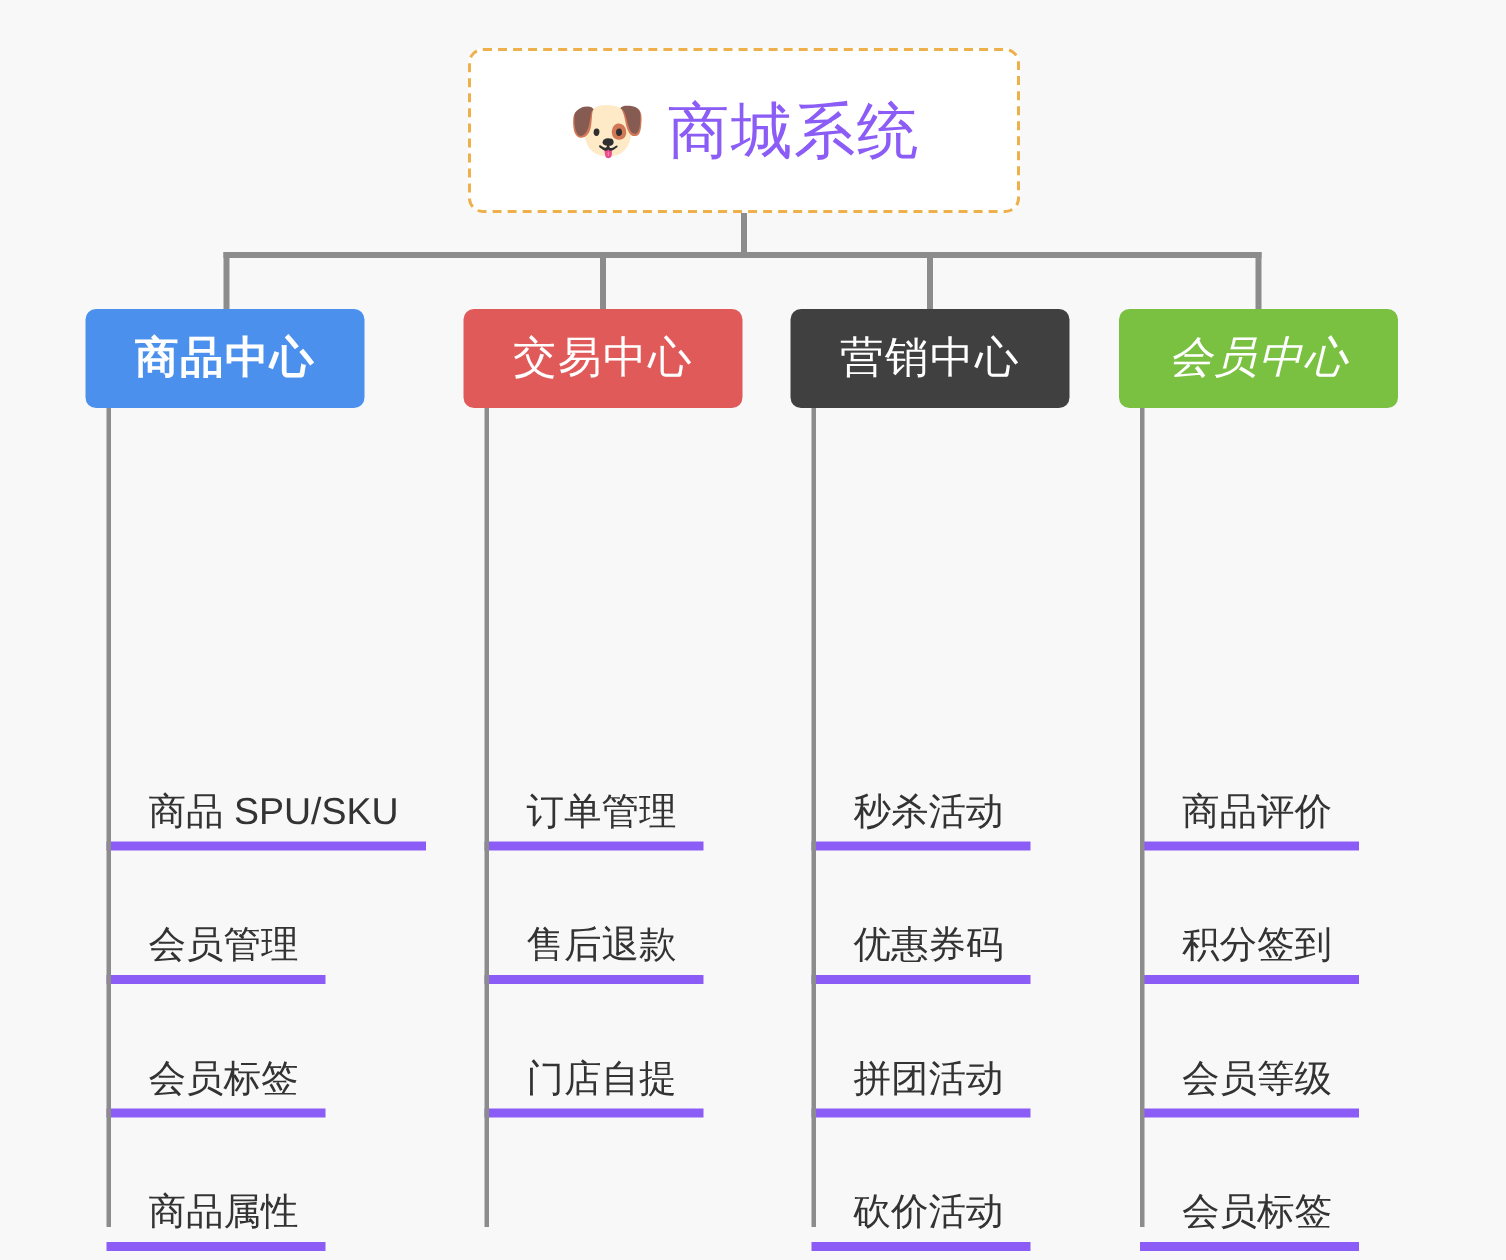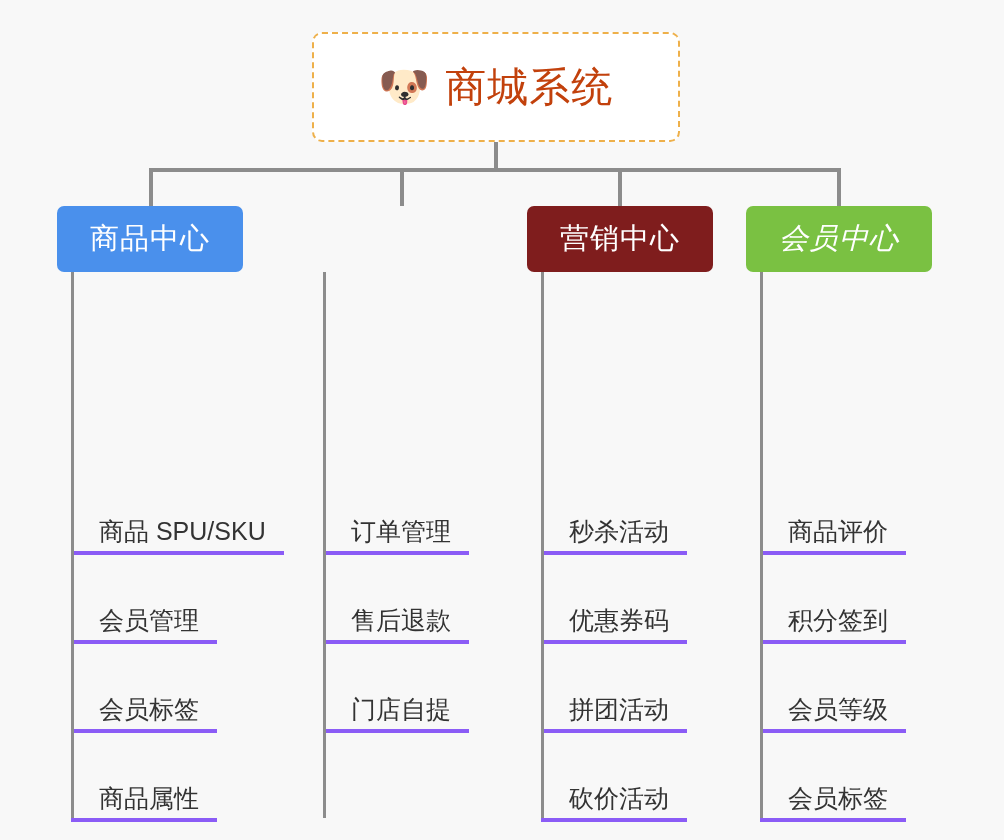--- a/index.html
+++ b/index.html
@@ -119,89 +119,90 @@
     left: 0;
     width: 100%;
   }
   .leaf {
     position: relative;
     height: 89px;
   }
   .leaf-inner {
     position: absolute;
     left: 14px;
-    bottom: 12px;
+    bottom: 0;
     display: inline-block;
-    border-bottom: 4px solid #8b5cf6;
+    border-bottom: 6px solid #8b5cf6;
     padding: 0 18px 6px 28px;
   }
   .leaf-label {
     font-size: 25px;
     color: #333333;
     white-space: nowrap;
     line-height: 1.1;
   }
 </style>
 </head>
 <body>
 
 <div id="mindmap">
 
   <div class="root-node" style="border-color: rgb(238, 176, 74);">
     <span class="root-emoji">🐶</span>
-    <span class="root-title" style="color: #c2410c;">商城系统</span>
+    <span class="root-title" style="color: #8b5cf6;">商城系统</span>
   </div>
 
   <div class="conn stem-root"></div>
   <div class="conn bus"></div>
   <div class="conn drop drop-1"></div>
   <div class="conn drop drop-2"></div>
   <div class="conn drop drop-3"></div>
   <div class="conn drop drop-4"></div>
 
   <div class="branch branch-1">
-    <div class="branch-header" style="background: rgb(74, 144, 236);">商品中心</div>
+    <div class="branch-header" style="background: rgb(74, 144, 236); font-weight: bold;">商品中心</div>
     <div class="leaf-list">
       <div class="leaf">
           <div class="leaf-inner"><span class="leaf-label">商品 SPU/SKU</span></div>
         </div>
       <div class="leaf">
           <div class="leaf-inner"><span class="leaf-label">会员管理</span></div>
         </div>
       <div class="leaf">
           <div class="leaf-inner"><span class="leaf-label">会员标签</span></div>
         </div>
       <div class="leaf">
           <div class="leaf-inner"><span class="leaf-label">商品属性</span></div>
         </div>
       <div class="leaf"></div>
 
     </div>
   </div>
   <div class="spine spine-1"></div>
 
   <div class="branch branch-2">
+    <div class="branch-header" style="background: rgb(225, 90, 90);">交易中心</div>
     <div class="leaf-list">
       <div class="leaf">
           <div class="leaf-inner"><span class="leaf-label">订单管理</span></div>
         </div>
       <div class="leaf">
           <div class="leaf-inner"><span class="leaf-label">售后退款</span></div>
         </div>
       <div class="leaf">
           <div class="leaf-inner"><span class="leaf-label">门店自提</span></div>
         </div>
       <div class="leaf"></div>
 
     </div>
   </div>
   <div class="spine spine-2"></div>
 
   <div class="branch branch-3">
-    <div class="branch-header" style="background: #7f1d1d;">营销中心</div>
+    <div class="branch-header" style="background: #404040;">营销中心</div>
     <div class="leaf-list">
       <div class="leaf">
           <div class="leaf-inner"><span class="leaf-label">秒杀活动</span></div>
         </div>
       <div class="leaf">
           <div class="leaf-inner"><span class="leaf-label">优惠券码</span></div>
         </div>
       <div class="leaf">
           <div class="leaf-inner"><span class="leaf-label">拼团活动</span></div>
         </div>

